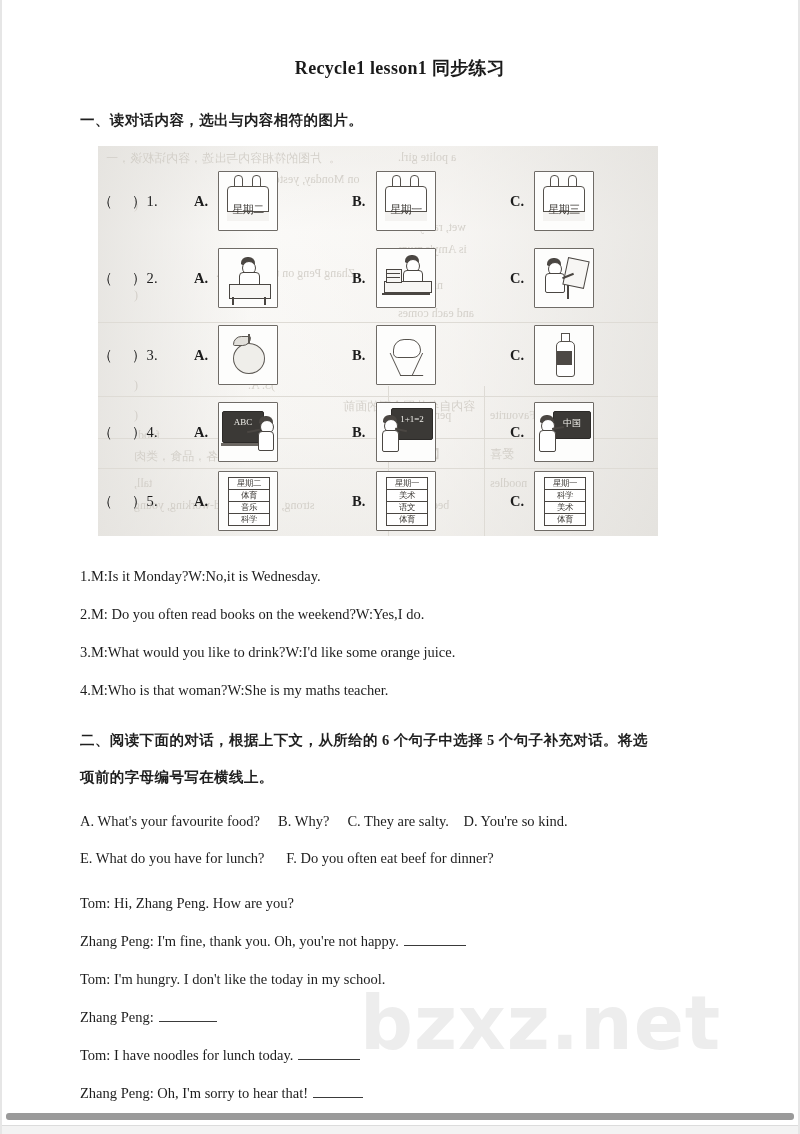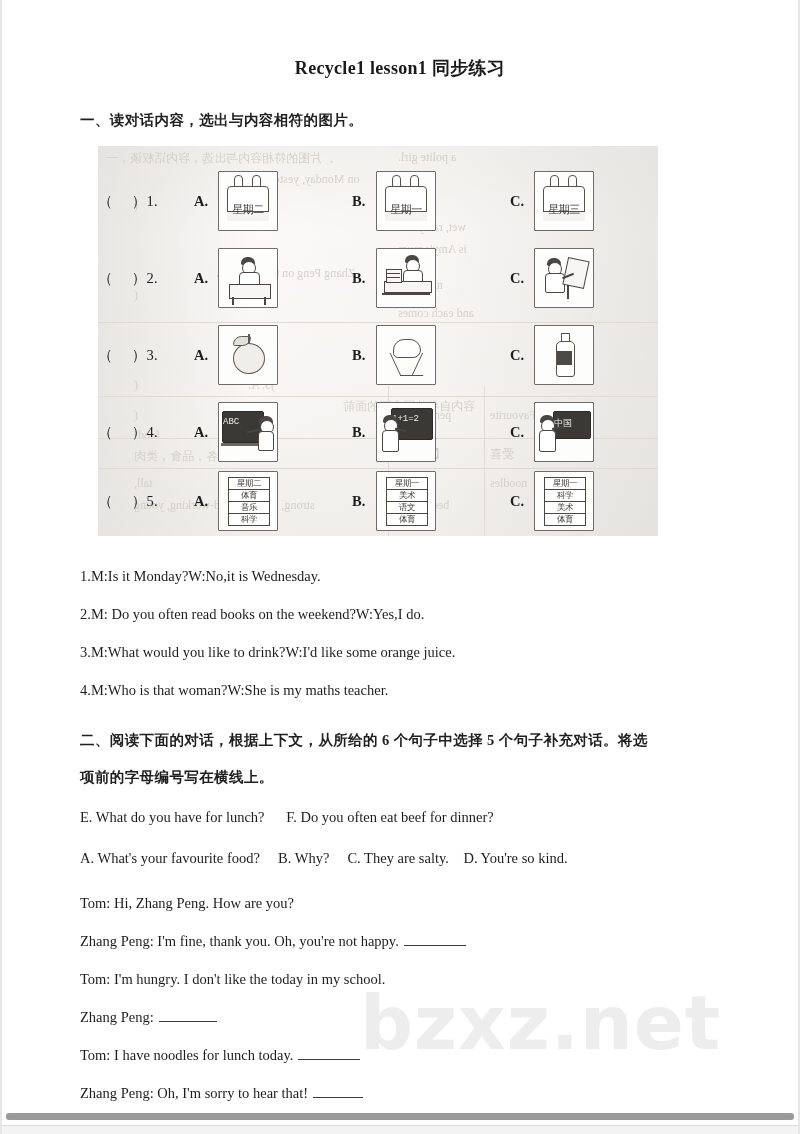--- a/index.html
+++ b/index.html
@@ -255,23 +255,24 @@
     left: 5px; top: 10px;
     width: 36px; height: 28px;
     background: #3b3936;
     border: 1.5px solid #2c2a28;
     border-radius: 2px;
   }
   .bb.right { left: 16px; width: 34px; }
   .bb-text {
     position: absolute;
     left: 0; right: 0; top: 5px;
+    text-align: center;
     color: #efeee9;
     font-size: 9px;
-    font-family: Liberation Mono, monospace;
+    font-family: Liberation Serif, serif;
     letter-spacing: 0px;
   }
   .bb-ledge {
     position: absolute;
     left: 4px; top: 40px; width: 38px; height: 3px;
     background: #6a6661;
   }
 
   
   .orange-ball {
@@ -598,22 +599,22 @@
     </div>
 
     <div class="body-line" style="margin-top:30px;">1.M:Is it Monday?W:No,it is Wednesday.</div>
     <div class="body-line">2.M: Do you often read books on the weekend?W:Yes,I do.</div>
     <div class="body-line">3.M:What would you like to drink?W:I'd like some orange juice.</div>
     <div class="body-line">4.M:Who is that woman?W:She is my maths teacher.</div>
 
     <div class="section-head" style="margin-top:25px;">二、阅读下面的对话，根据上下文，从所给的 6 个句子中选择 5 个句子补充对话。将选</div>
     <div class="section-head" style="margin-top:8px;">项前的字母编号写在横线上。</div>
 
+    <div class="opt-line" style="margin-top:20px;">A. What's your favourite food?     B. Why?     C. They are salty.    D. You're so kind.</div>
     <div class="opt-line">E. What do you have for lunch?      F. Do you often eat beef for dinner?</div>
-    <div class="opt-line" style="margin-top:20px;">A. What's your favourite food?     B. Why?     C. They are salty.    D. You're so kind.</div>
 
     <div class="body-line" style="margin-top:24px;">
       <span>Tom: Hi, Zhang Peng. How are you?</span>
     </div>
     <div class="body-line">
       <span>Zhang Peng: I'm fine, thank you. Oh, you're not happy.</span><span class="blank b-long"></span>
     </div>
     <div class="body-line">
       <span>Tom: I'm hungry. I don't like the today in my school.</span>
     </div>

